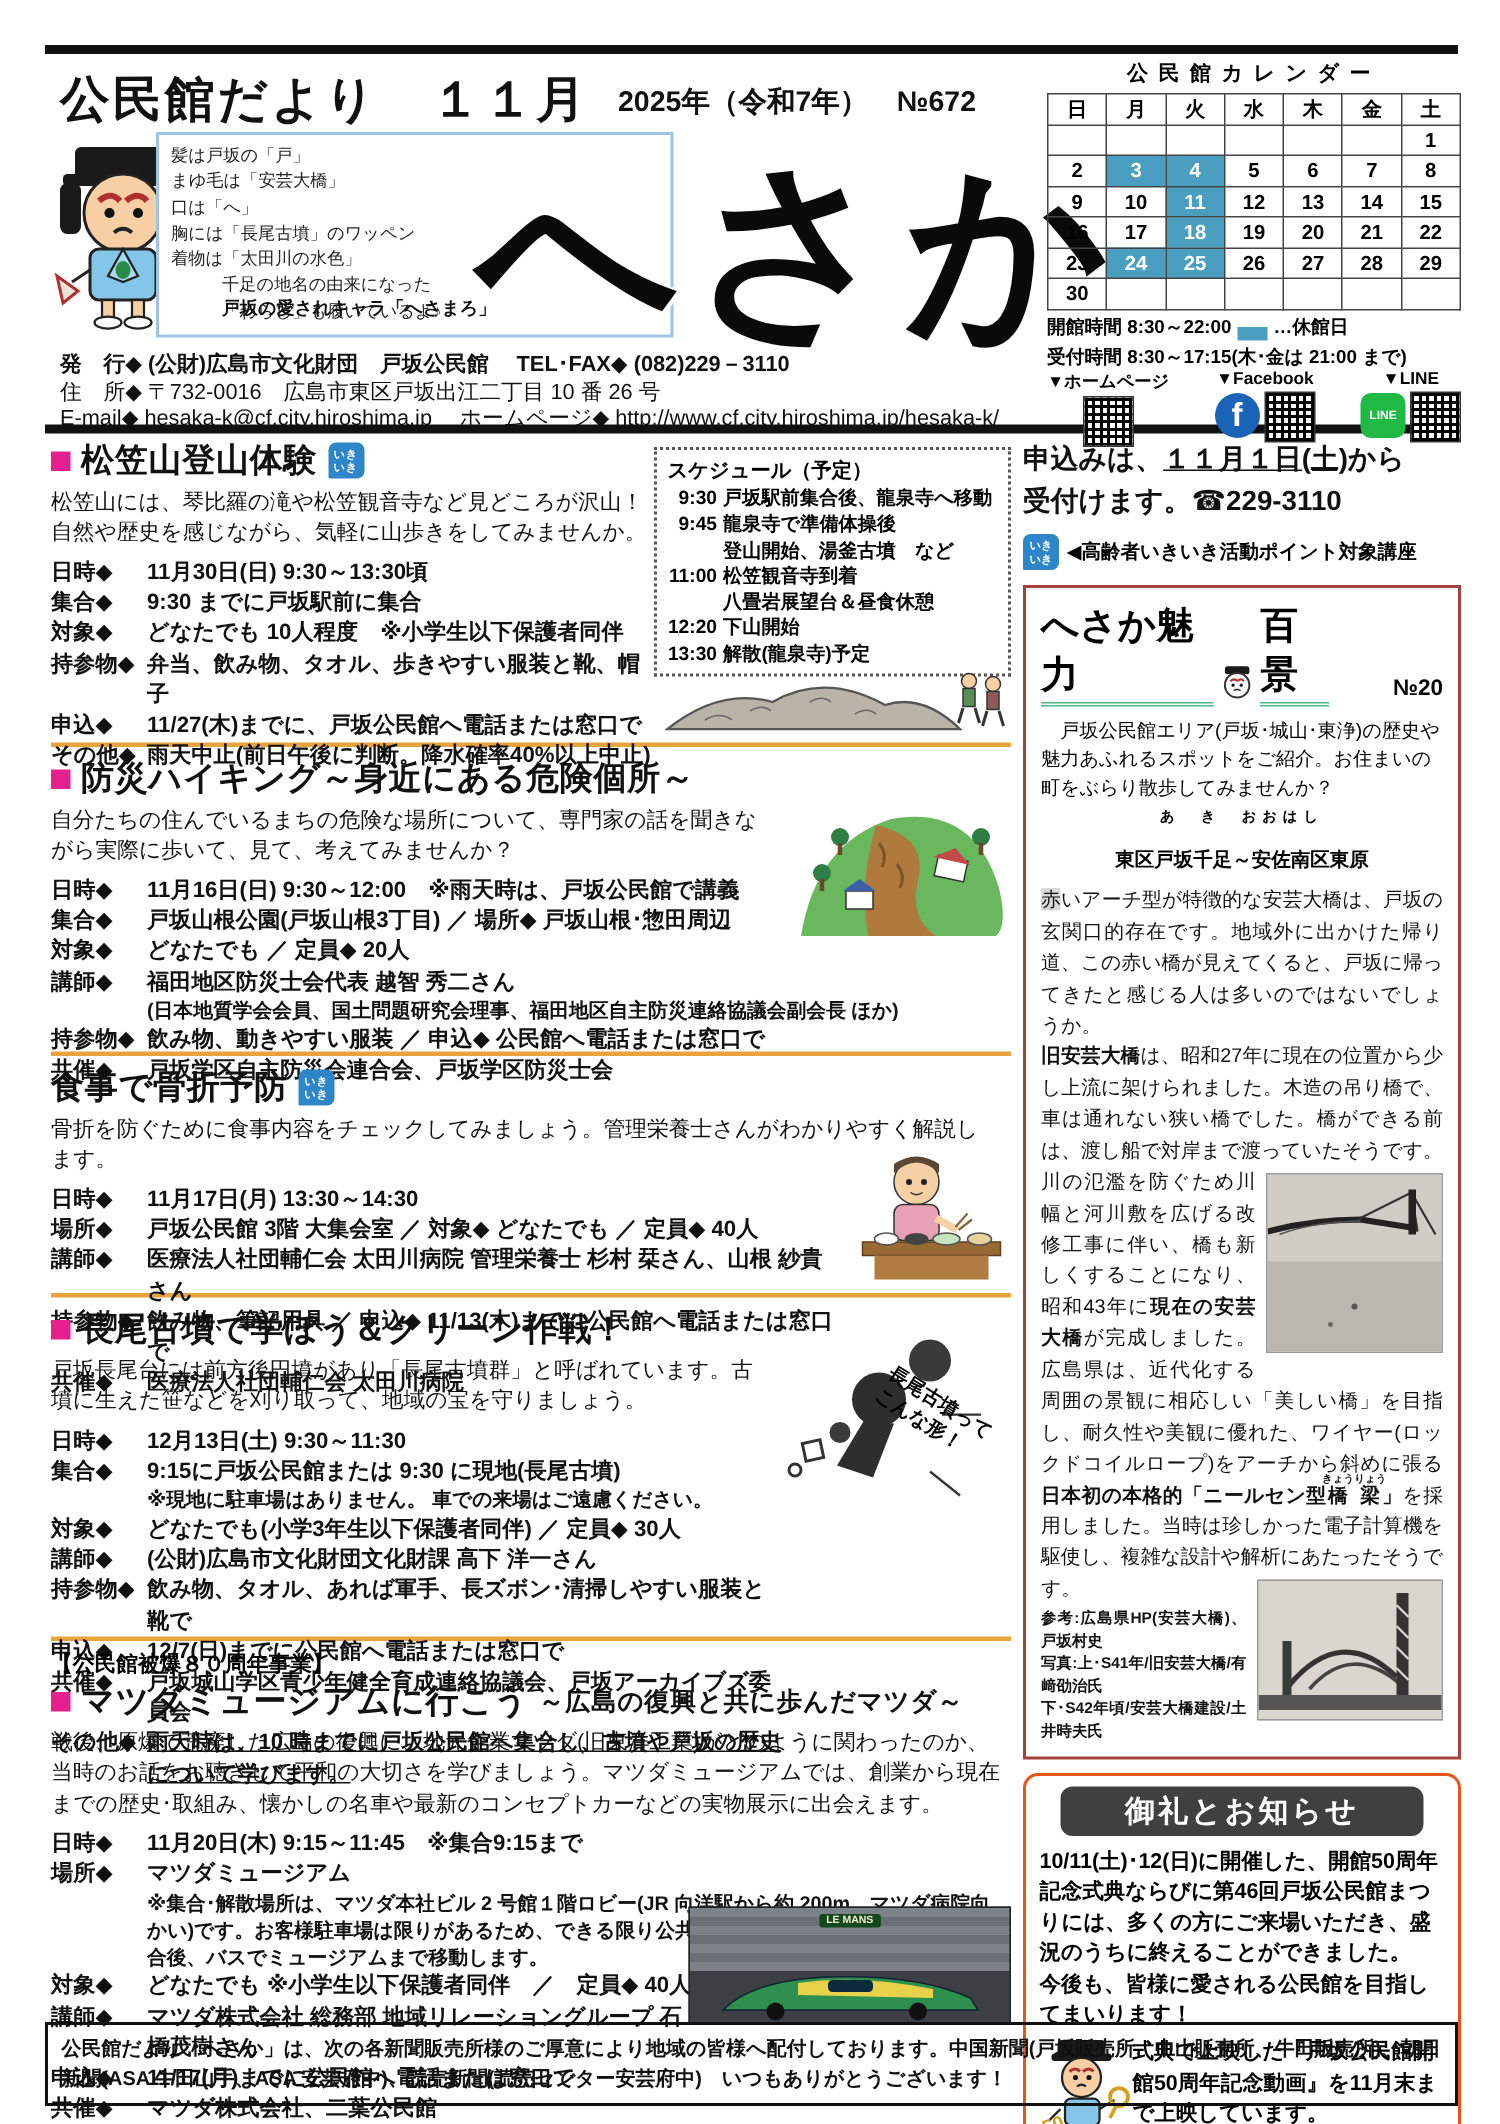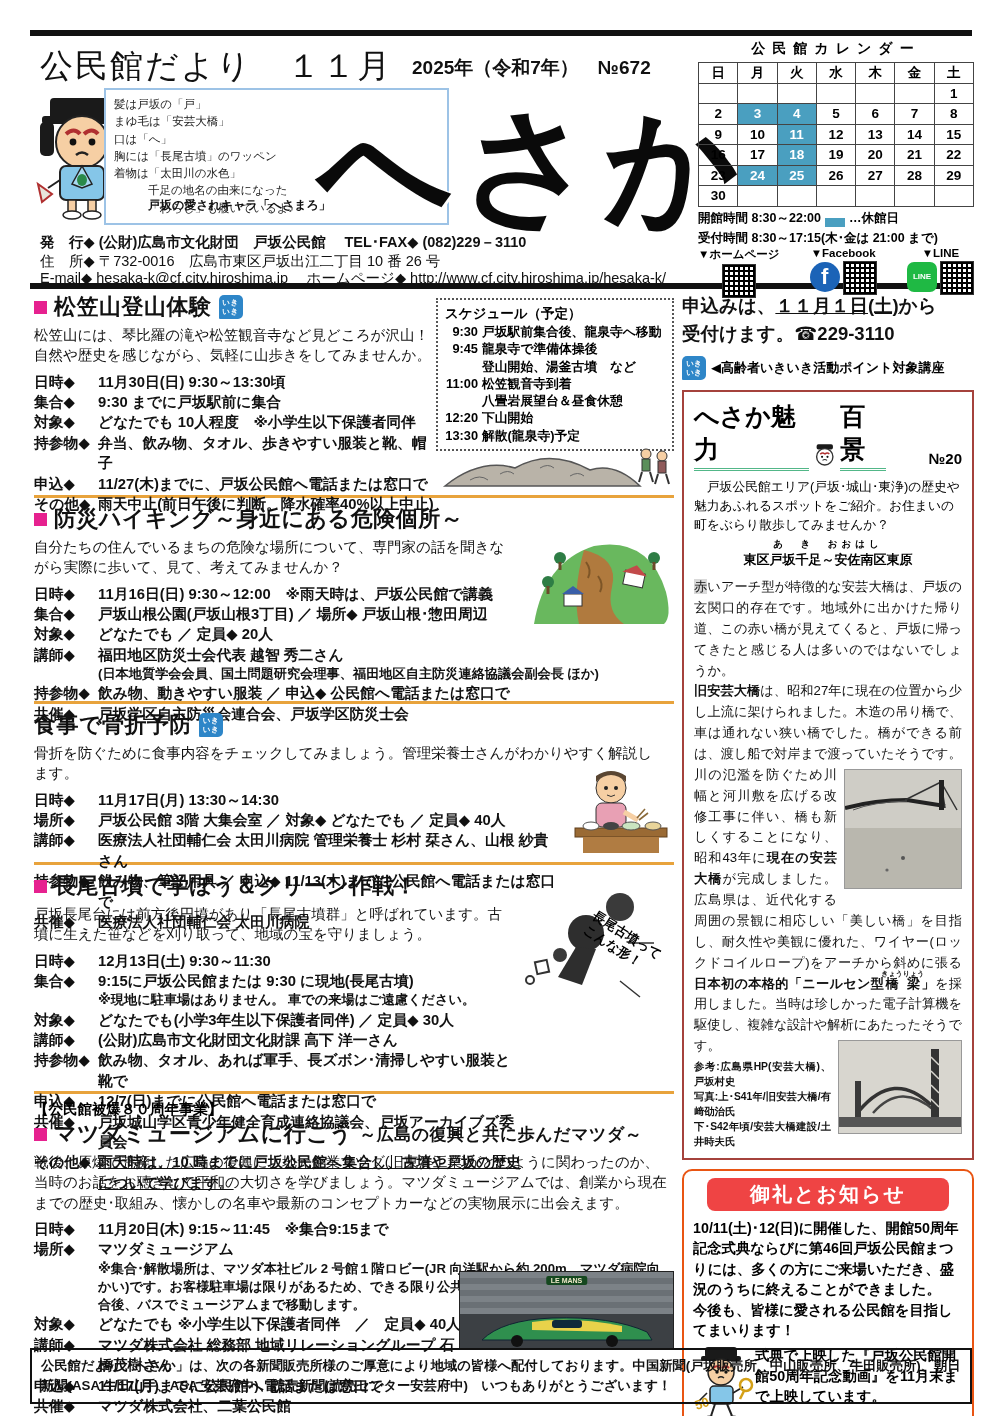--- a/index.html
+++ b/index.html
@@ -2,21 +2,21 @@
 <html><head>
 <meta charset="utf-8">
 <style>
   * { margin:0; padding:0; box-sizing:border-box; }
   body { font-family:"Liberation Sans","DejaVu Sans",sans-serif; background:#e8e8e8; }
   #page { position:relative; width:1000px; height:1416px; background:#fff; margin:0 auto; overflow:hidden; }
 
   .bar { position:absolute; left:30px; width:942px; height:6px; background:#111; }
 
   
-  #masthead { position:absolute; left:40px; top:44px; font-size:33px; font-weight:400; letter-spacing:2px; color:#111; }
+  #masthead { position:absolute; left:40px; top:44px; font-size:33px; font-weight:700; letter-spacing:2px; color:#111; }
   #issue { position:absolute; left:412px; top:55px; font-size:19px; font-weight:700; color:#111; }
   #char-note-box { position:absolute; left:104px; top:88px; width:345px; padding:6px 8px; border:2px solid #9dc3e6; font-size:11.5px; line-height:1.5; color:#222; background:#fff; }
   #char-note-box .ind { padding-left:34px; }
   #char-caption { position:absolute; left:148px; top:197px; font-size:12px; font-weight:800; color:#111; }
   #big-title { position:absolute; left:318px; top:78px; width:670px; font-size:132px; font-weight:900; letter-spacing:8px; color:#0a0a0a; text-shadow:2px 2px 0 #fff, -2px -2px 0 #fff; white-space:nowrap; }
   .pub-row { position:absolute; left:40px; font-size:14.5px; color:#111; }
   .pub-row b { font-weight:800; }
 
   
   .hesamaro { position:absolute; }
@@ -77,28 +77,28 @@
   #point-line { display:flex; align-items:center; gap:5px; margin:8px 0 10px; font-size:13px; font-weight:700; }
 
   #hyakkei { border:2.5px solid #a5423c; padding:8px 10px; background:#fff; }
   #hyakkei-title { display:flex; align-items:flex-end; gap:4px; }
   #hyakkei-title .t { font-size:25px; font-weight:900; border-bottom:3px double #52b788; padding-bottom:2px; }
   #hyakkei-title .no { font-size:15px; font-weight:800; margin-left:6px; padding-bottom:4px;padding-left:33px; }
   #hyakkei .intro2 { font-size:12.8px; line-height:1.5; margin-top:6px; text-indent:1em; }
   .furi { text-align:center; font-size:9.5px; letter-spacing:4px; margin-top:4px; font-weight:700; }
   .spot { text-align:center; }
   .spot span { font-size:28px; font-weight:900; letter-spacing:5px; border-bottom:2px solid #222; padding:0 8px 1px; }
-  .spot-loc { text-align:center; font-size:13px; font-weight:800; margin:0 0 8px; }
+  .spot-loc { text-align:center; font-size:13px; font-weight:800; margin:13px 0 8px; }
   .hyakkei-body { font-size:13.2px; line-height:1.58; color:#111; text-align:justify; }
   .hyakkei-body .hl { background:#d9d9d9; }
   .photo { float:right; border:1px solid #999; background:#d8d6d0; margin:4px 0 3px 7px; position:relative; overflow:hidden; }
   .caps { font-size:10.3px; line-height:1.45; font-weight:600; margin-top:3px; }
 
   #orei { border:2.5px solid #e95513; border-radius:10px; padding:7px 9px 9px; margin-top:9px; background:#fff; position:relative; }
-  #orei-head { background:#ef4444; color:#fff; font-size:20px; font-weight:900; text-align:center; border-radius:8px; padding:3px 0; margin:0 14px 7px; letter-spacing:2px; }
+  #orei-head { background:#404040; color:#fff; font-size:20px; font-weight:900; text-align:center; border-radius:8px; padding:3px 0; margin:0 14px 7px; letter-spacing:2px; }
   #orei p { font-size:14.3px; line-height:1.44; font-weight:600; }
   #orei .movie-row { display:flex; margin-top:4px; }
   #orei .movie-row .txt { font-size:14.3px; line-height:1.44; font-weight:600; }
 
   
   #footer { position:absolute; left:30px; top:1348px; width:942px; border:2px solid #111; padding:6px 9px; font-size:13.3px; font-weight:700; line-height:1.5; color:#111; }
 </style>
 </head>
 <body>
 

